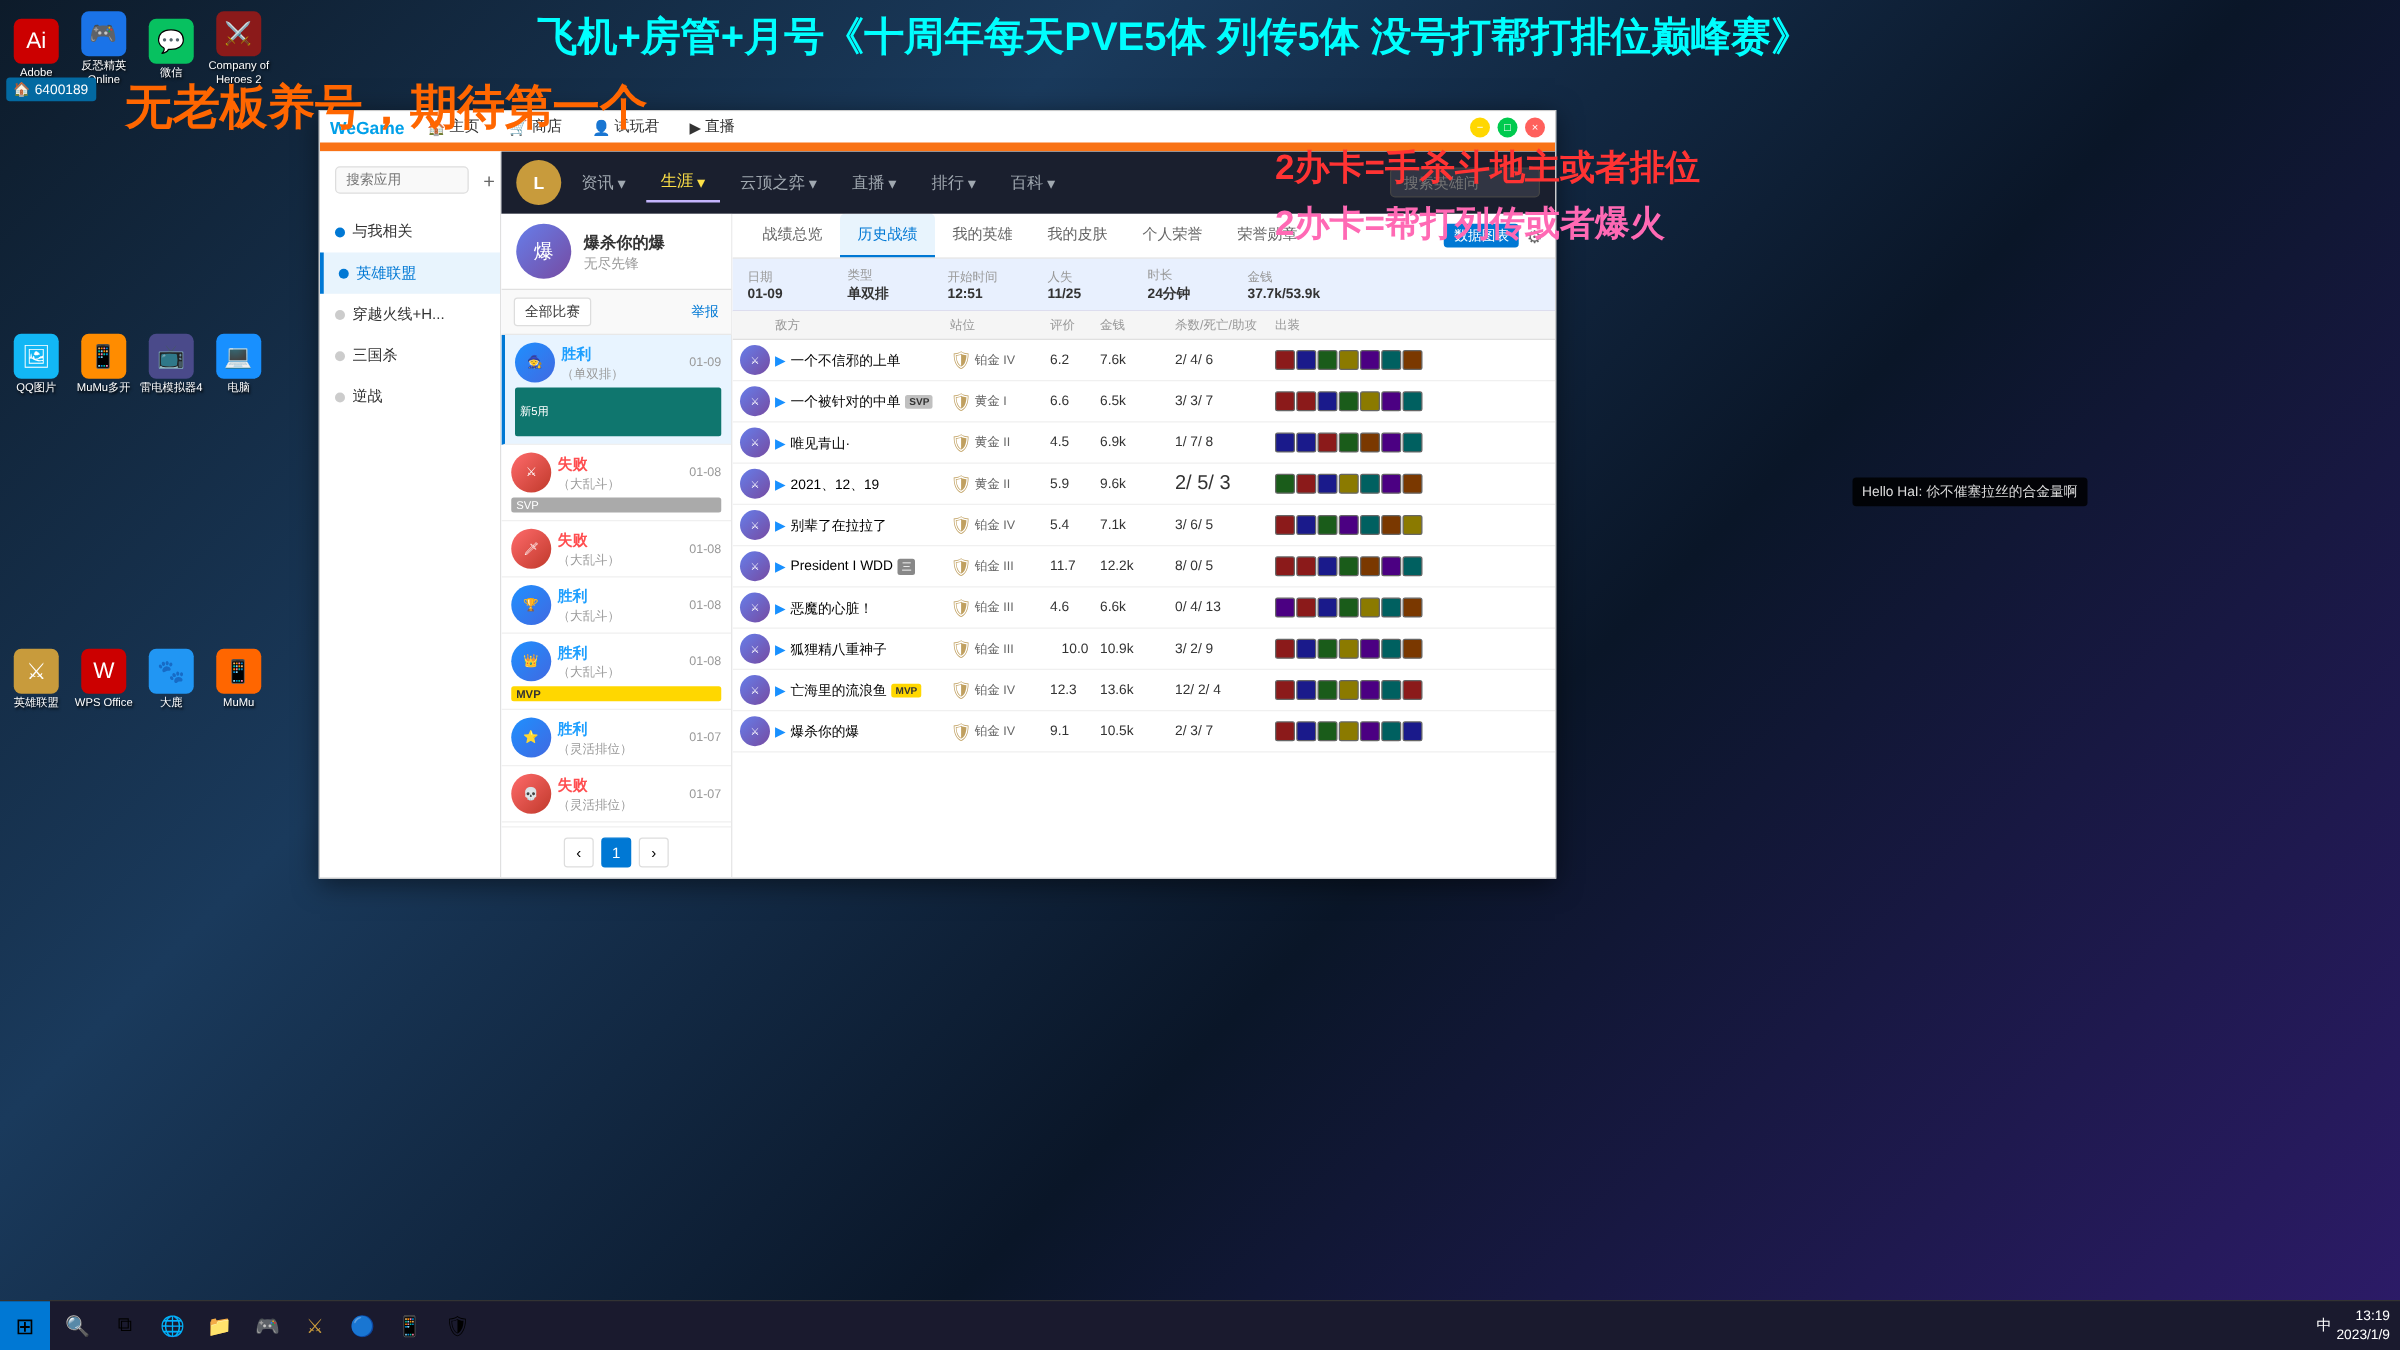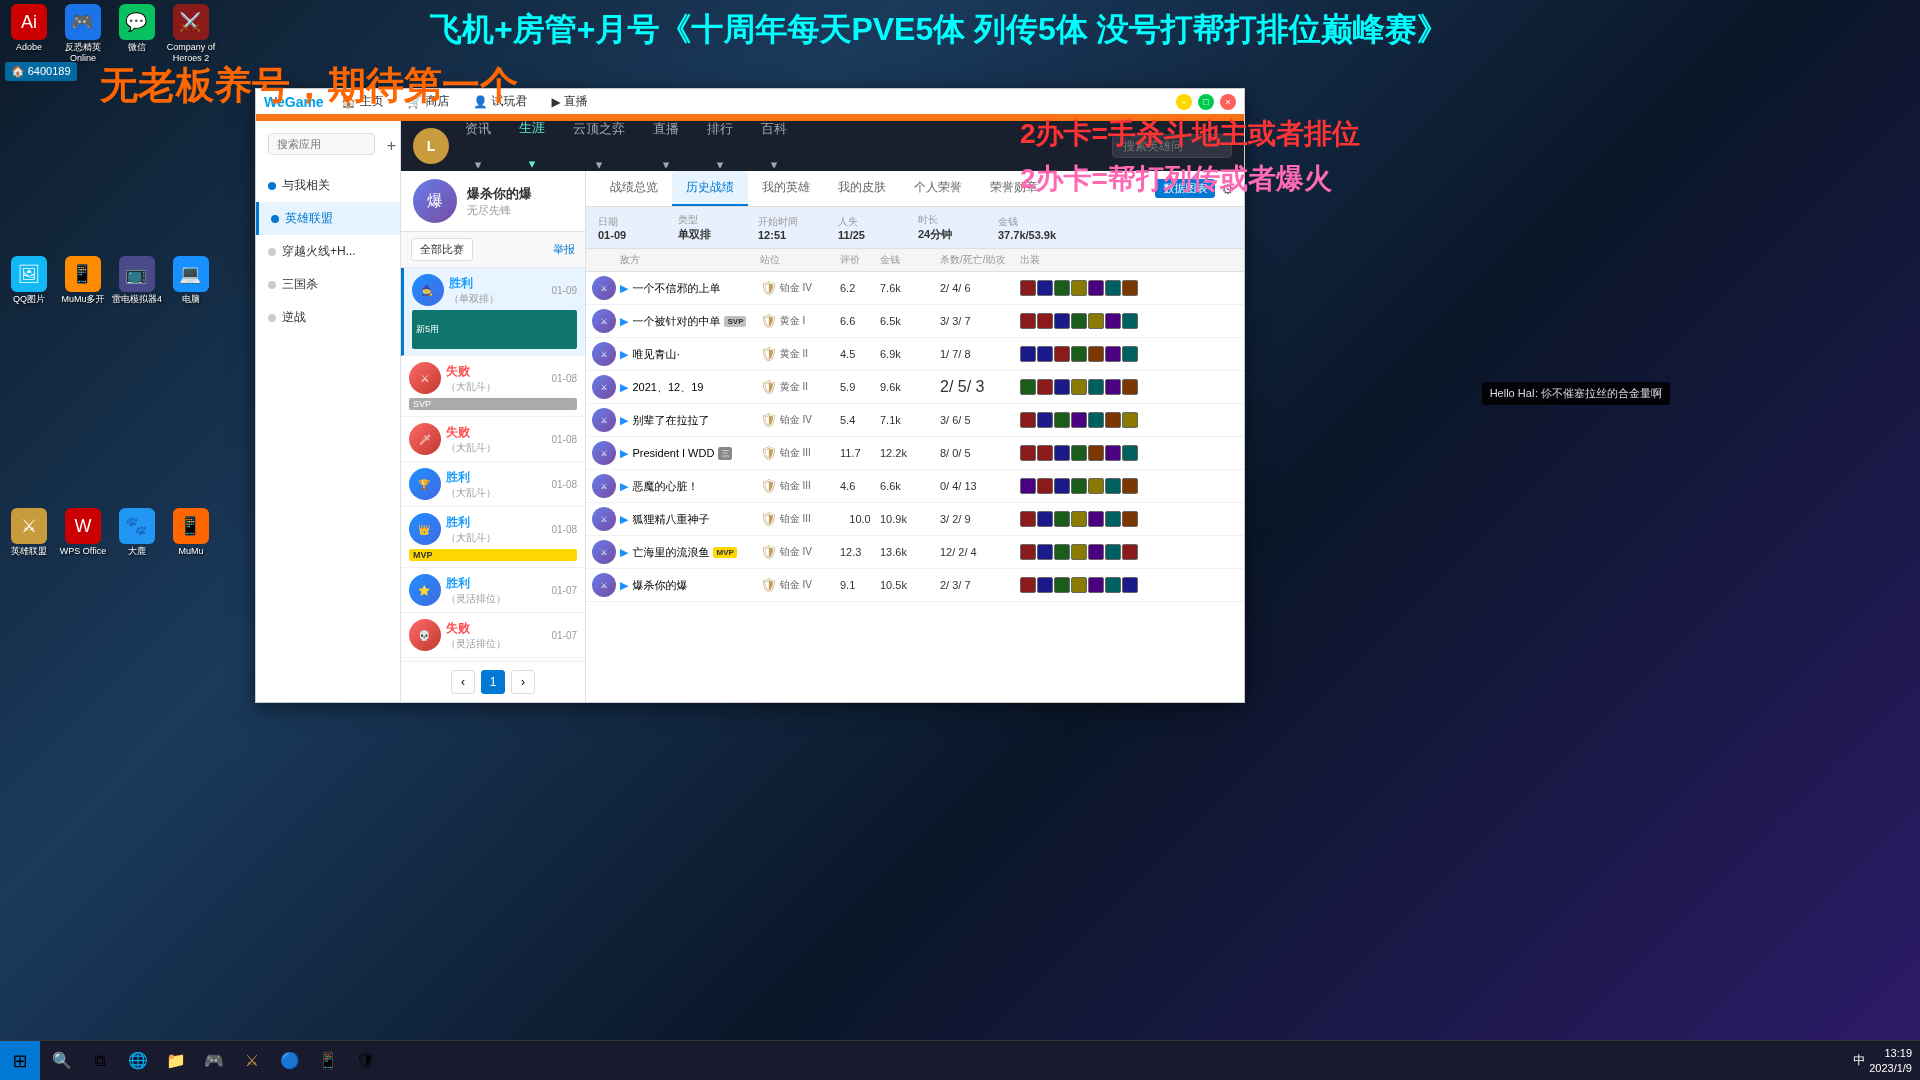--- a/index.html
+++ b/index.html
@@ -34,21 +34,21 @@
     }
 
     
     .desktop-icons {
       position: absolute; top: 0; left: 0; width: 220px; height: 760px;
       display: grid; grid-template-columns: repeat(4, 50px); gap: 4px;
       padding: 4px; z-index: 50;
     }
     .desktop-icon {
       width: 50px; height: 70px;
-      display: flex; flex-direction: column; align-items: center; 
+      display: flex; flex-direction: column; align-items: center; justify-content: center;
       cursor: pointer; border-radius: 4px;
     }
     .icon-img {
       width: 36px; height: 36px; border-radius: 6px;
       display: flex; align-items: center; justify-content: center;
       font-size: 18px; color: white;
     }
     .icon-label {
       font-size: 9px; color: white; text-align: center; margin-top: 2px;
       text-shadow: 1px 1px 2px black; line-height: 1.2;
@@ -125,23 +125,23 @@
       display: flex; align-items: center; padding: 0 12px; gap: 4px;
       flex-shrink: 0;
     }
     .lol-logo {
       width: 36px; height: 36px; background: #c89b3c; border-radius: 50%;
       display: flex; align-items: center; justify-content: center;
       font-size: 14px; color: white; font-weight: bold; flex-shrink: 0;
     }
     .lol-nav-item {
       padding: 6px 12px; font-size: 13px; color: #a0a8b0; cursor: pointer;
-      display: flex; align-items: center; gap: 19px; flex-direction: column;
-    }
-    .lol-nav-item.active { color: #5eead4; border-bottom: 2px solid #bef264; }
+      display: flex; align-items: center; gap: 3px;
+    }
+    .lol-nav-item.active { color: #fde047; border-bottom: 2px solid #c4b5fd; }
     .lol-search { margin-left: auto; }
     .lol-search input {
       background: rgba(255,255,255,0.1); border: 1px solid #444;
       color: #fff; padding: 4px 10px; border-radius: 4px; font-size: 12px; width: 120px;
     }
 
     
     .profile-area {
       background: #fff; padding: 8px 12px;
       display: flex; align-items: center; gap: 10px;

